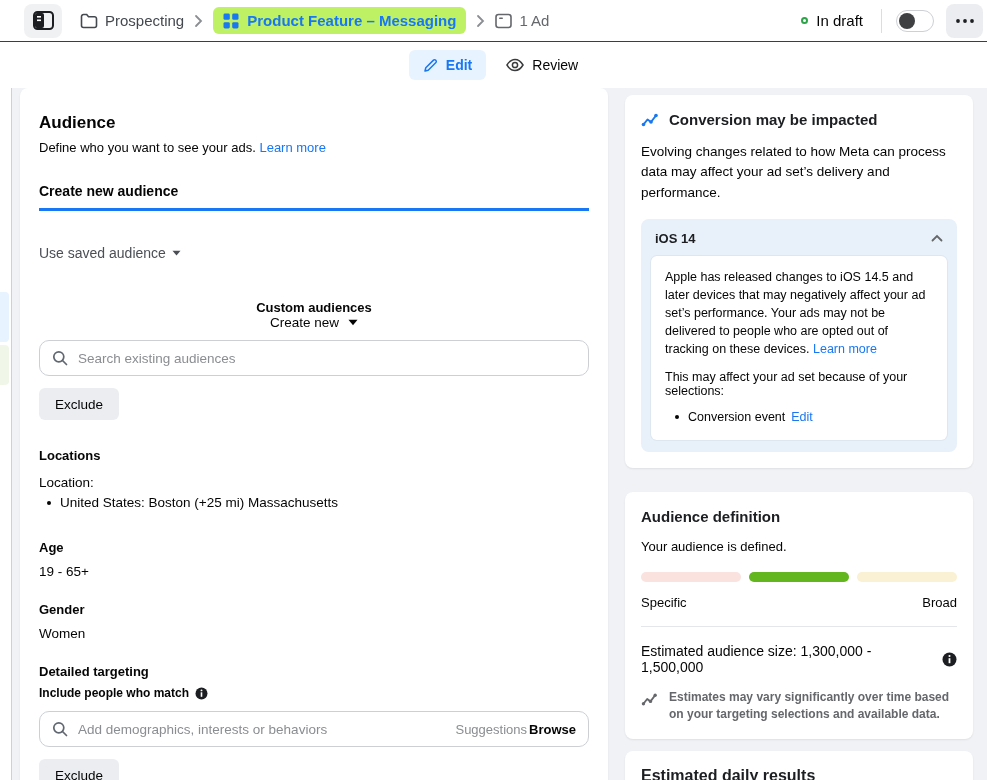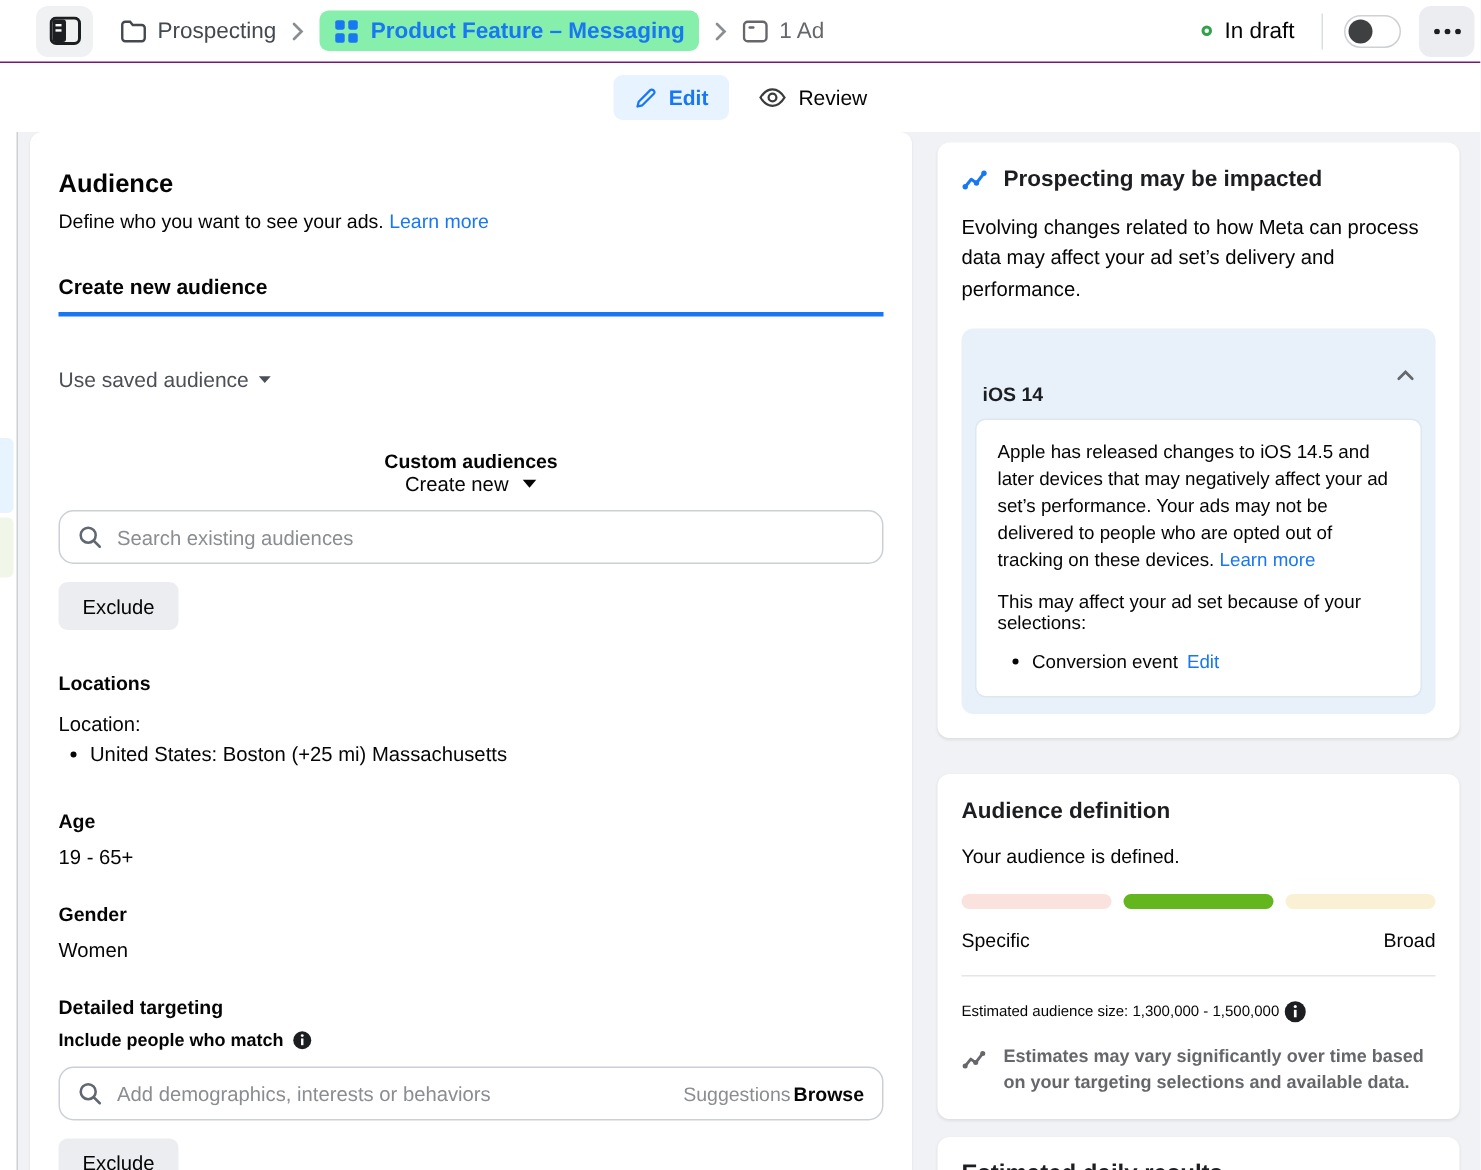--- a/index.html
+++ b/index.html
@@ -17,21 +17,21 @@
     display:flex; align-items:center; z-index:5;
   }
   .collapse-btn {
     width:38px; height:34px; margin-left:24px; border-radius:8px;
     background:#f0f1f3; border:none; display:flex; align-items:center; justify-content:center; cursor:pointer;
   }
   .crumb { display:flex; align-items:center; gap:7px; font-size:15px; color:#444950; }
   .crumb.folder { margin-left:18px; }
   .crumb-chevron { margin:0 10px; }
   .crumb-pill {
-    display:flex; align-items:center; gap:8px; background:#86efac; color:#1877f2;
+    display:flex; align-items:center; gap:8px; background:#bef264; color:#1877f2;
     font-weight:600; font-size:15px; border-radius:6px; padding:5px 10px; cursor:pointer;
   }
   .crumb-ad { display:flex; align-items:center; gap:7px; font-size:15px; color:#65676b; }
   .topbar-right { margin-left:auto; display:flex; align-items:center; }
   .status { display:flex; align-items:center; gap:8px; font-size:15px; color:#050505; }
   .status-dot { width:7px; height:7px; border-radius:50%; border:2.5px solid #31a24c; background:#fff; }
   .tb-divider { width:1px; height:24px; background:#dadde1; margin:0 14px 0 18px; }
   .toggle {
     width:38px; height:22px; border-radius:11px; background:#fff;
     border:1px solid #ced0d4; position:relative; cursor:pointer;
@@ -118,36 +118,36 @@
   .dt-label { font-size:13px; font-weight:700; margin-bottom:7px; }
   .include-row { display:flex; align-items:center; gap:6px; font-size:12px; font-weight:700; color:#050505; margin-bottom:11px; }
   .lang-group { margin-top:2px; }
 
   
   .card-title-row { display:flex; align-items:center; gap:9px; margin-bottom:14px; }
   .card-title { font-size:15px; font-weight:700; color:#1c1e21; }
   .card-body-text { font-size:13.5px; line-height:1.5; color:#050505; margin-bottom:16px; }
   .ios-box { background:#e8f0f9; border-radius:8px; padding:10px 10px 12px 10px; }
   .ios-header { display:flex; align-items:center; justify-content:space-between; padding:2px 4px 10px 4px; cursor:pointer; }
-  .ios-title { font-size:13px; font-weight:700; color:#1c1e21;margin-top:24px; }
+  .ios-title { font-size:13px; font-weight:700; color:#1c1e21; }
   .ios-inner { background:#fff; border-radius:6px; padding:12px 14px 16px 14px; box-shadow:0 0 0 1px rgba(0,0,0,.04); }
   .ios-text { font-size:12.5px; line-height:1.45; color:#050505; margin-bottom:12px; }
   .ios-affect { font-size:12.5px; color:#050505; margin-bottom:12px; }
   .ios-bullet { display:flex; align-items:center; gap:9px; padding-left:10px; font-size:12.5px; }
 
   
   .aud-status { font-size:13px; color:#050505; margin:2px 0 18px 0; }
   .gauge { display:flex; gap:8px; margin-bottom:13px; }
   .gauge-seg { height:10px; border-radius:5px; flex:1; }
   .gauge-pink   { background:#fae2df; }
   .gauge-green  { background:#64b61e; }
   .gauge-yellow { background:#faf0d3; }
   .gauge-labels { display:flex; justify-content:space-between; font-size:13px; color:#050505; margin-bottom:16px; }
   .card-divider { height:1px; background:#e4e6eb; margin-bottom:16px; }
-  .size-row { display:flex; align-items:center; gap:3px; font-size:10px; color:#050505; margin-bottom:14px; }
+  .size-row { display:flex; align-items:center; gap:19px; font-size:14px; color:#050505; margin-bottom:14px; }
   .note-row { display:flex; gap:10px; align-items:flex-start; }
   .note-text { font-size:12px; font-weight:700; color:#65676b; line-height:1.4; }
 
   .daily-card { height:120px; }
 </style>
 </head>
 <body>
 
 <div class="topbar">
   <button class="collapse-btn">
@@ -351,21 +351,21 @@
   <div class="card" style="margin-top:7px;">
     <div class="card-title-row">
       <span>
         <svg width="19" height="16" viewBox="0 0 19 16">
           <path d="M2.5 12.5 L6.5 7.5 L10 10 L15 3.5" fill="none" stroke="#1877f2" stroke-width="2" stroke-linecap="round" stroke-linejoin="round"></path>
           <circle cx="2.5" cy="12.5" r="1.8" fill="#1877f2"></circle>
           <circle cx="10" cy="10" r="1.8" fill="#1877f2"></circle>
           <circle cx="15" cy="3.5" r="1.8" fill="#1877f2"></circle>
         </svg>
       </span>
-      <span class="card-title">Prospecting may be impacted</span>
+      <span class="card-title">Conversion may be impacted</span>
     </div>
     <div class="card-body-text">Evolving changes related to how Meta can process data may affect your ad set’s delivery and performance.</div>
 
     <div class="ios-box">
       <div class="ios-header">
         <span class="ios-title">iOS 14</span>
         <span>
           <svg width="12" height="8" viewBox="0 0 12 8">
               <path d="M1.5 6.5 L6 2 L10.5 6.5" fill="none" stroke="#65676b" stroke-width="1.8" stroke-linecap="round"></path>
             </svg>

